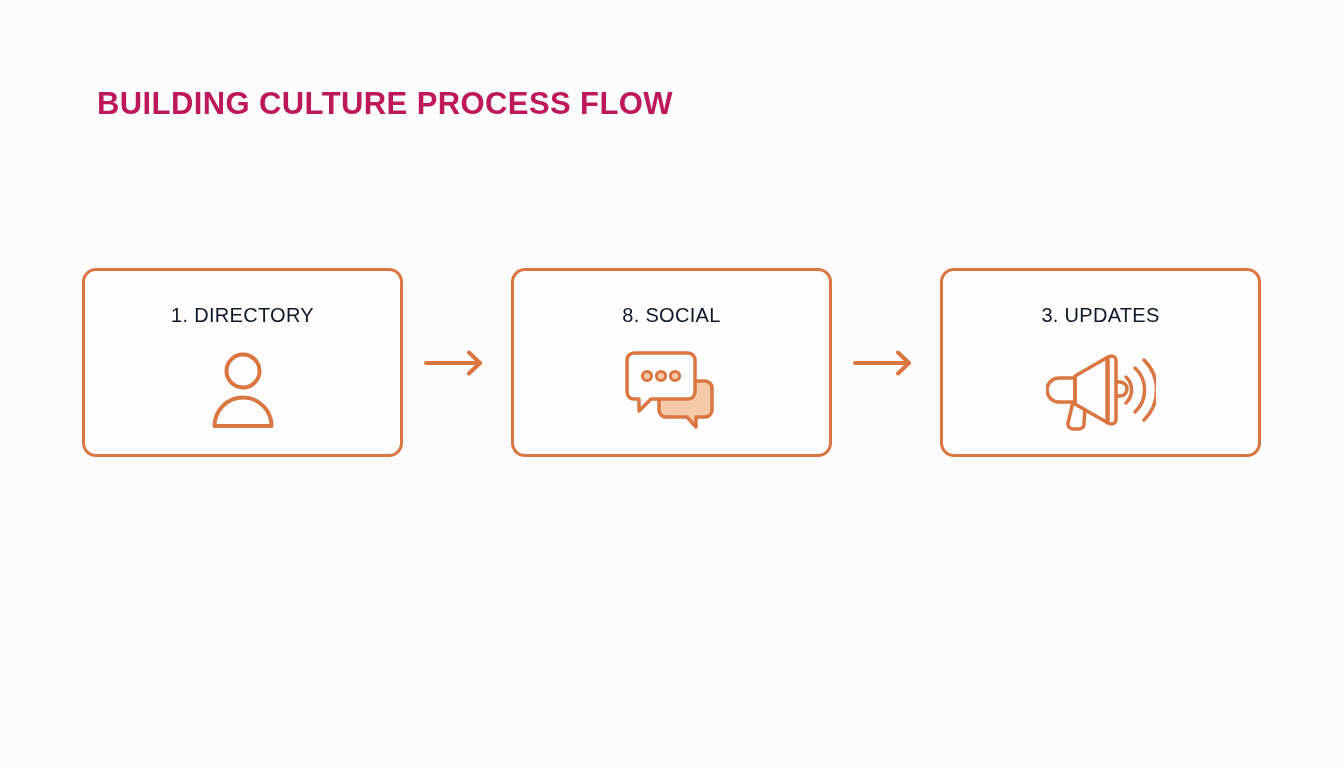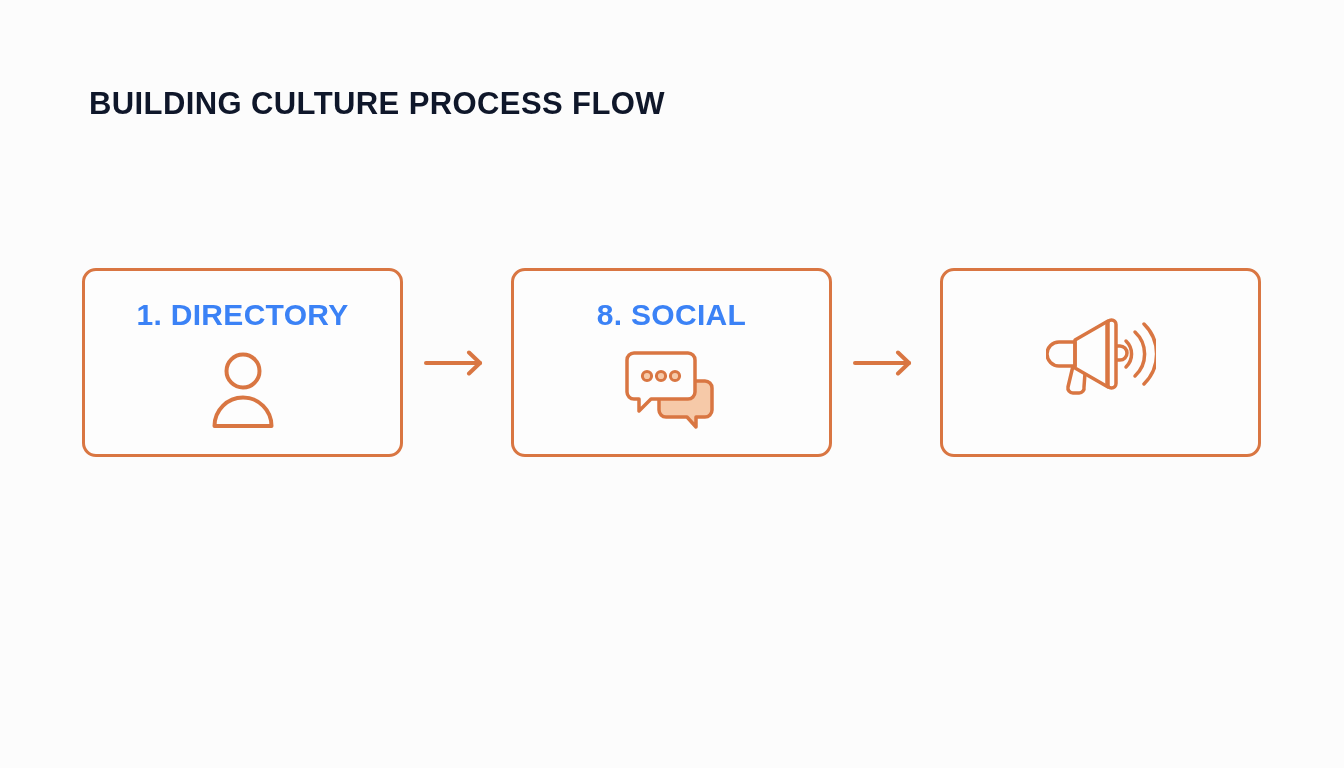--- a/index.html
+++ b/index.html
@@ -18,26 +18,26 @@
   #slide {
     position: absolute;
     inset: 0;
     width: 1344px;
     height: 768px;
   }
 
   
   .slide-title {
     position: absolute;
-    left: 89px;
+    left: 97px;
     top: 84px;
     font-size: 31px;
     font-weight: bold;
     letter-spacing: 0.4px;
-    color: #0f172a;
+    color: #be185d;
     white-space: nowrap;
     line-height: 40px;
   }
 
   
   .flow-row {
     position: absolute;
     left: 82px;
     top: 268px;
     width: 1179px;
@@ -56,23 +56,23 @@
     background: #fdfdfd;
     display: flex;
     flex-direction: column;
     align-items: center;
     justify-content: flex-start;
     padding-top: 26px;
     flex: 0 0 auto;
   }
 
   .step-label {
-    font-size: 30px;
-    font-weight: bold;
-    color: #3b82f6;
+    font-size: 20px;
+    font-weight: normal;
+    color: #0f172a;
     letter-spacing: 0.3px;
     line-height: 36px;
     white-space: nowrap;
   }
 
   .step-icon {
     margin-top: 14px;
     width: 120px;
     height: 86px;
     display: flex;
@@ -133,20 +133,21 @@
     </div>
 
     <div class="arrow-connector">
       <svg width="66" height="26" viewBox="0 0 66 26" fill="none" xmlns="http://www.w3.org/2000/svg">
         <path d="M2 13 H56" stroke="#d97642" stroke-width="4" stroke-linecap="round"></path>
         <path d="M45 2.5 L56 13 L45 23.5" stroke="#d97642" stroke-width="4" stroke-linecap="round" stroke-linejoin="round" fill="none"></path>
       </svg>
     </div>
 
     <div class="step-card">
+      <div class="step-label">3. UPDATES</div>
       <div class="step-icon">
         <svg width="110" height="82" viewBox="0 0 110 82" fill="none" xmlns="http://www.w3.org/2000/svg">
 
           <path d="M13 29 h16 v24 h-16 a12 12 0 0 1 0 -24 Z" stroke="#d97642" stroke-width="3.5" fill="none" stroke-linejoin="round"></path>
 
           <path d="M29 27 L62 8 V74 L29 55 Z" stroke="#d97642" stroke-width="3.5" fill="none" stroke-linejoin="round"></path>
 
           <rect x="61" y="7" width="9" height="68" rx="4.5" stroke="#d97642" stroke-width="3.5" fill="none"></rect>
 
           <path d="M70 33 h4 a7 7 0 0 1 0 14 h-4" stroke="#d97642" stroke-width="3.5" fill="none" stroke-linejoin="round"></path>

